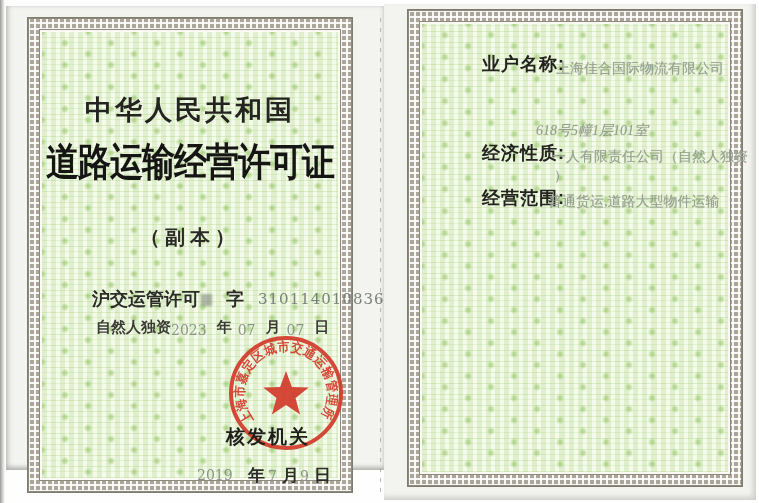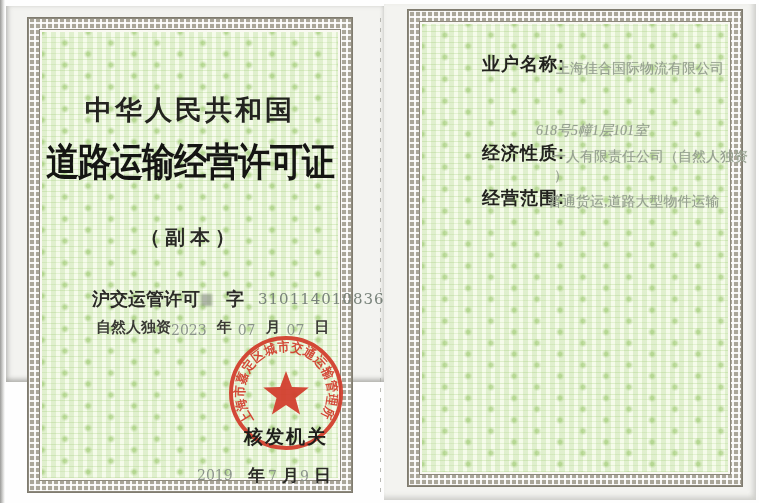--- a/index.html
+++ b/index.html
@@ -2,21 +2,21 @@
 <html><head>
 <meta charset="utf-8">
 <style>
   html,body{margin:0;padding:0;background:#ffffff;}
   body{font-family:"Liberation Sans",sans-serif;}
   .scan{position:relative;width:759px;height:503px;background:#fefefe;overflow:hidden;}
   .scan-edge{position:absolute;left:0;top:0;width:5px;height:100%;
     background:linear-gradient(90deg,#9a9a98,#d9d9d7 60%,transparent);}
   
   .paper{position:absolute;background:#f3f3f0;}
-  .paper-left{left:6px;top:6px;width:378px;height:376px;
+  .paper-left{left:6px;top:6px;width:378px;height:464px;
     box-shadow:inset 0 -3px 4px rgba(120,120,115,.45), inset 3px 0 4px rgba(150,150,145,.3);}
   .paper-right{left:384px;top:4px;width:372px;height:496px;
     box-shadow:inset -3px -3px 5px rgba(140,140,135,.35);}
   .fold-line{position:absolute;left:380px;top:14px;width:1px;height:478px;opacity:.8;
     background:repeating-linear-gradient(0deg,#a9a9a2 0 4px,transparent 4px 10px);}
   
   .frame{position:absolute;padding:12px;box-sizing:border-box;
     background-color:#aaa699;
     background-image:
       repeating-linear-gradient(90deg,rgba(255,255,255,.9) 0 2px,transparent 2px 6px),
@@ -49,21 +49,21 @@
   .redact{display:inline-block;width:11px;height:12px;margin-left:1px;
     background:rgba(110,116,108,.5);filter:blur(1px);vertical-align:-1px;}
   .lic-num{font-family:"DejaVu Serif",serif;font-weight:400;font-size:15px;
     color:#79837b;letter-spacing:1px;margin:0 26px 0 14px;vertical-align:1px;}
   .zi{margin-left:14px;}
   .valid-line{left:54px;top:286px;font-size:15px;font-weight:700;color:#3a3a35;white-space:nowrap;}
   .filled{font-family:"DejaVu Serif",serif;font-weight:400;color:#8b948b;
     font-size:14px;vertical-align:-3px;}
   .valid-line .unit{margin:0 6px 0 10px;}
   .seal-wrap{left:184px;top:300px;width:120px;height:122px;opacity:.92;}
-  .issuer{left:184px;top:392px;width:120px;text-align:center;
+  .issuer{left:184px;top:392px;width:120px;
     font-size:19px;font-weight:700;color:#1e1e1b;letter-spacing:2px;}
   .issue-date{left:0;top:432px;width:100%;height:24px;font-weight:700;color:#2b2b27;font-size:17px;}
   .issue-date span{position:absolute;}
   .d-year{left:155px;top:3px;}
   .d-yu{left:206px;top:0;}
   .d-month{left:226px;top:4px;}
   .d-mu{left:240px;top:0;}
   .d-day{left:258px;top:4px;}
   .d-du{left:272px;top:0;}
   

